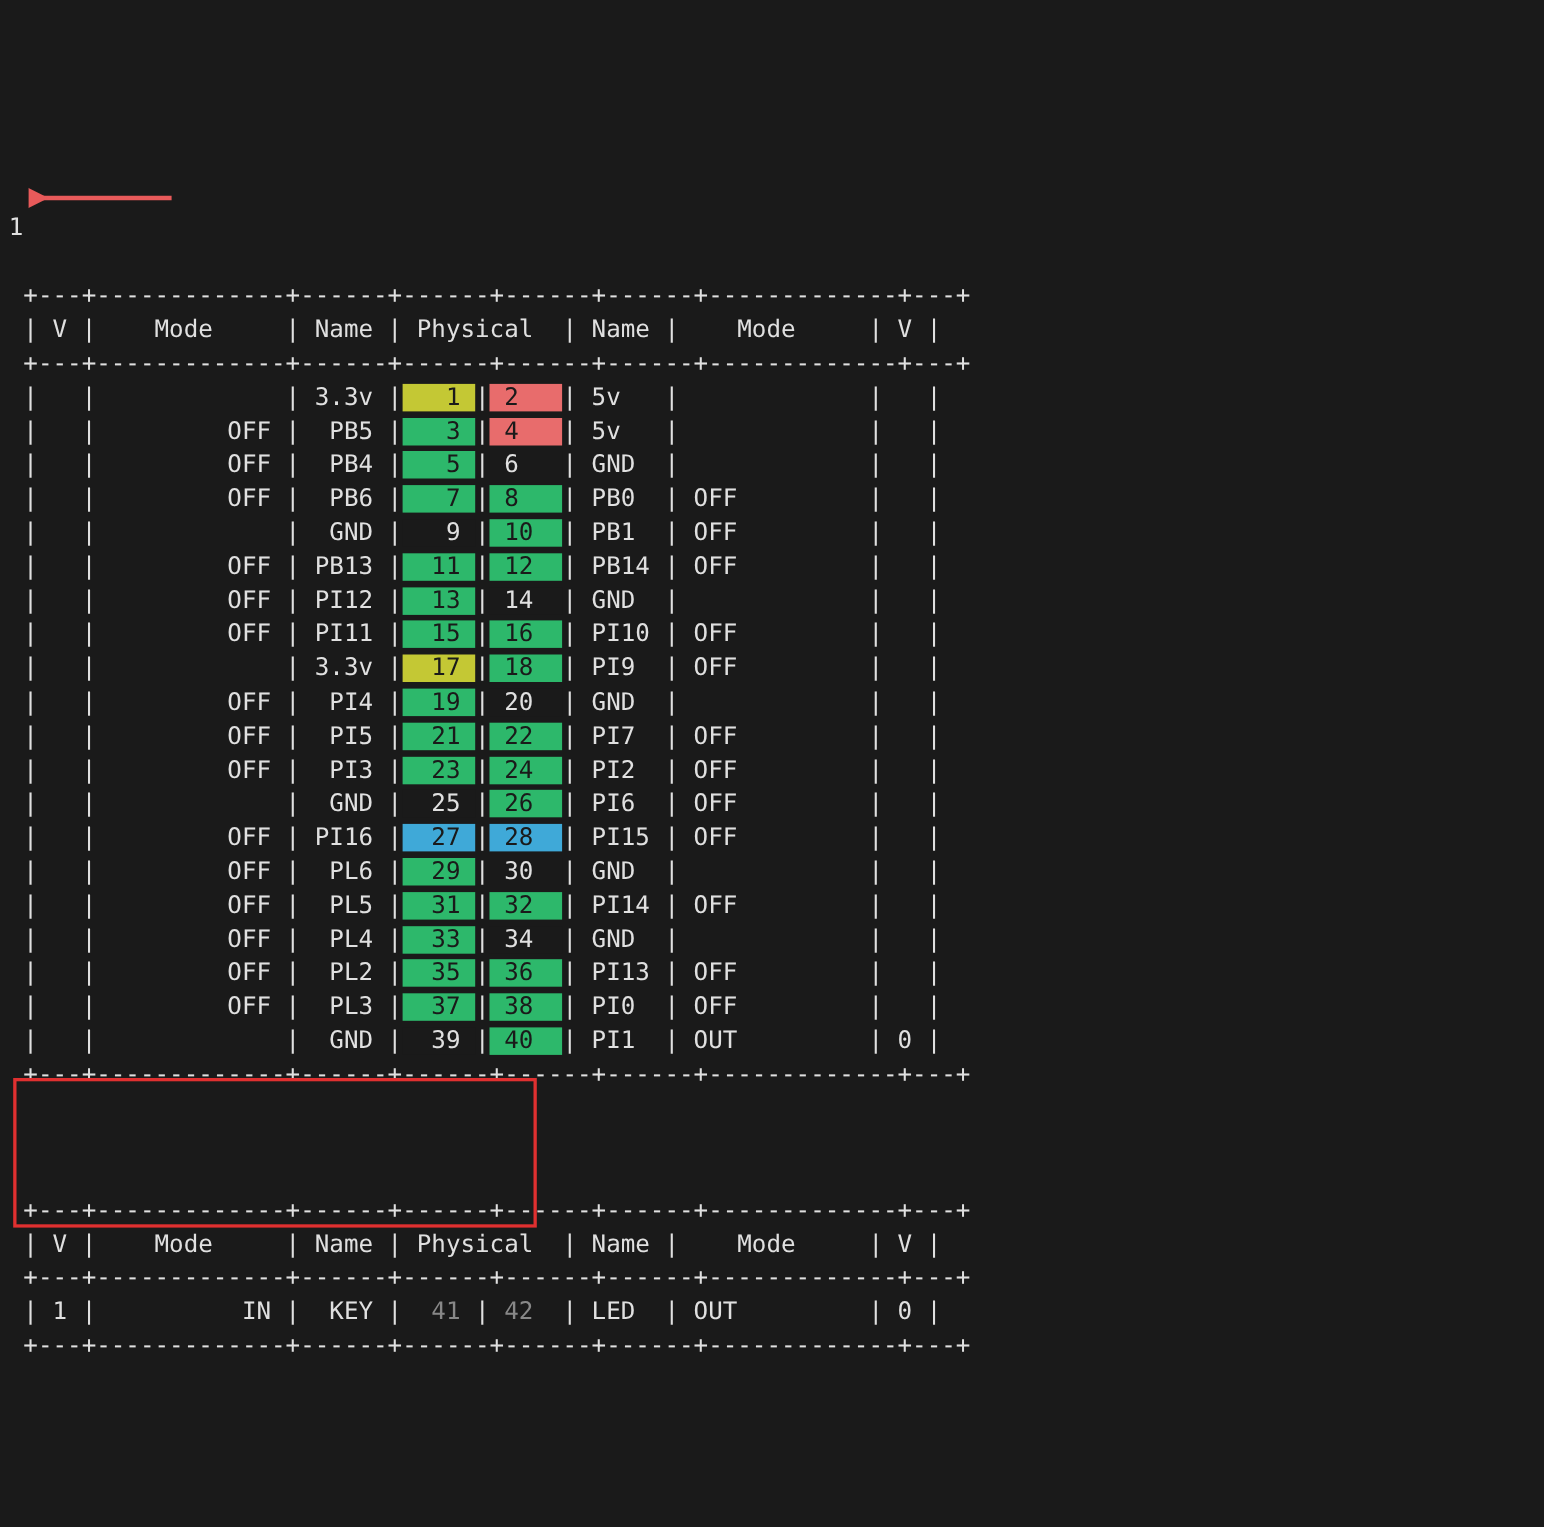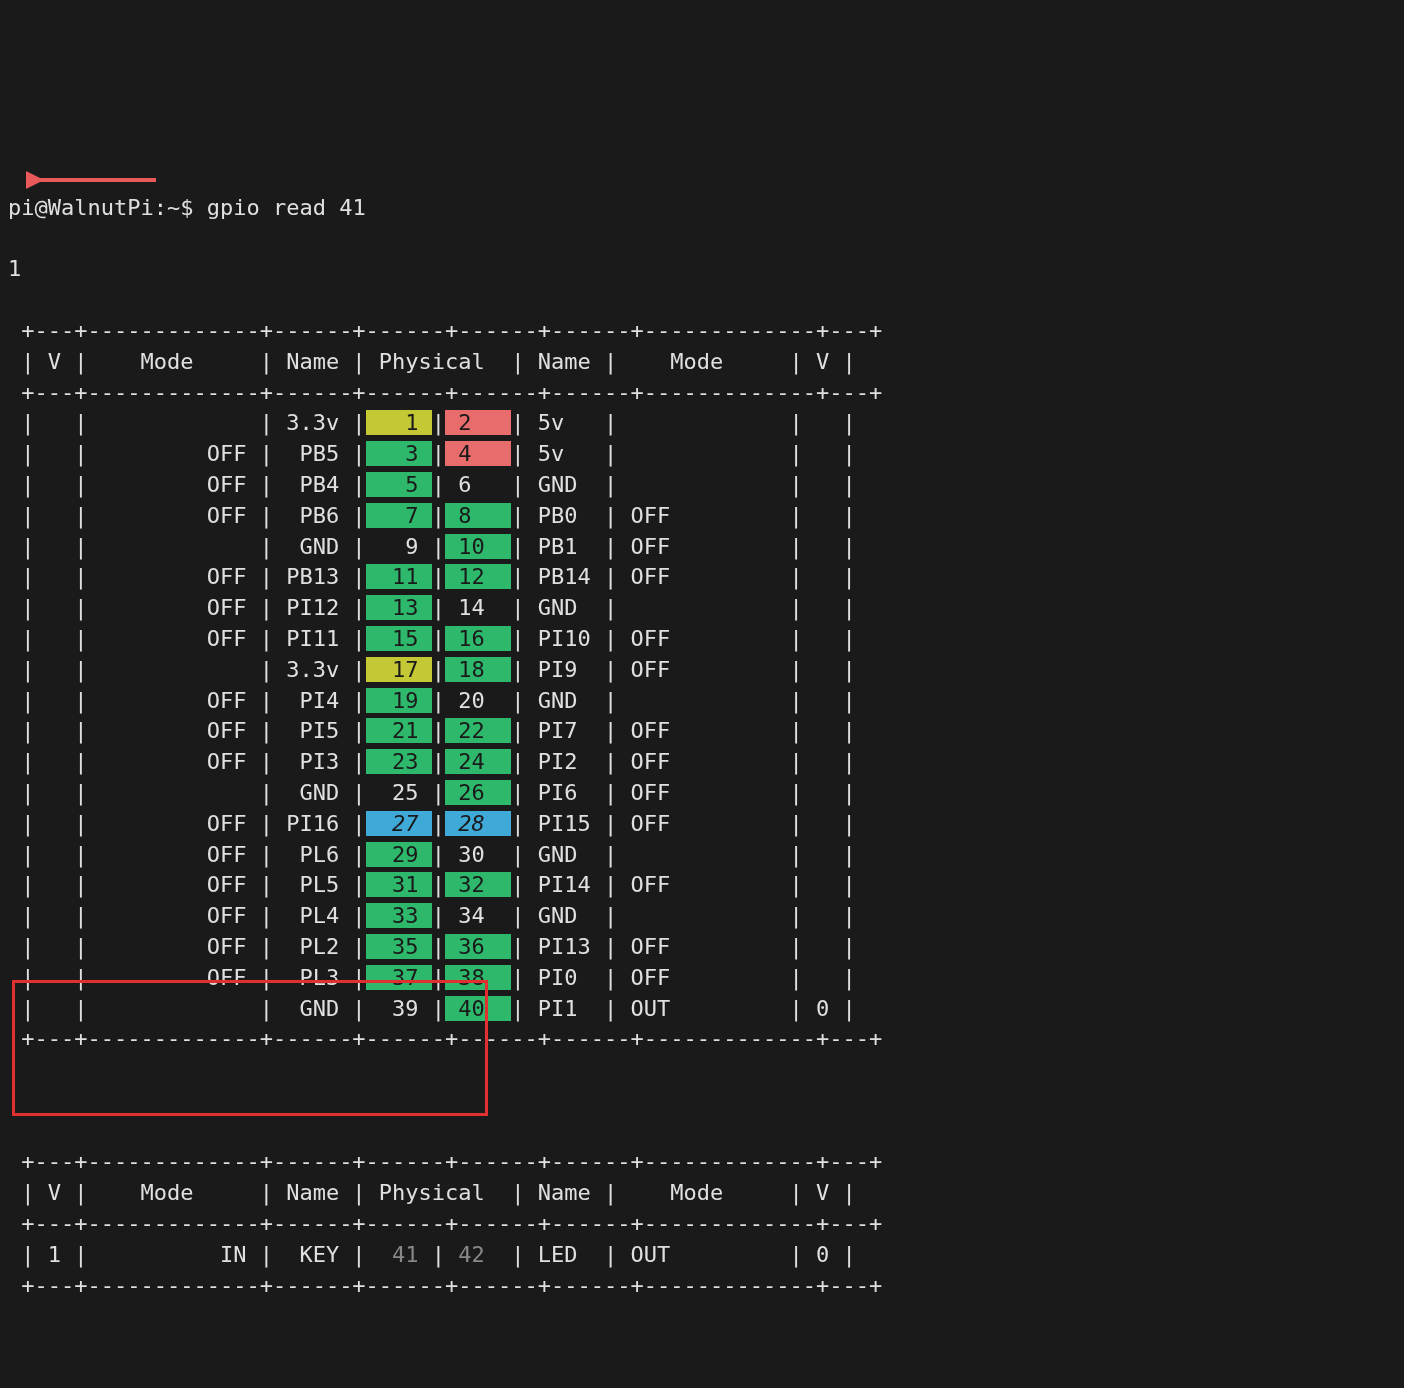--- a/index.html
+++ b/index.html
@@ -8,21 +8,21 @@
     font-family: 'Consolas', 'Monaco', monospace;
     font-size: 22px;
     margin: 0;
     padding: 8px;
     white-space: pre;
     line-height: 1.4;
   }
   .bg-yellow { background: #c4c834; color: #1a1a1a; }
   .bg-green { background: #2db86b; color: #1a1a1a; }
   .bg-red { background: #e86c6c; color: #1a1a1a; }
-  .bg-blue { background: #3fa9d8; color: #1a1a1a; font-style: italic; }
+  .bg-blue { background: #3fa9d8; color: #1a1a1a; }
   .bg-black { background: #1a1a1a; color: #e0e0e0; }
   .dim { color: #888; margin-top: 48px; }
   .redbox { position: absolute; border: 3px solid #e03030; pointer-events: none; }
   .arrow { position: absolute; pointer-events: none; }
   .container { position: relative; }
 </style>
 </head>
 <body>
 
 
@@ -31,21 +31,20 @@
 <svg width="140" height="26">
         <defs>
           <marker id="ah" markerWidth="10" markerHeight="10" refX="2" refY="5" orient="auto">
             <path d="M10,0 L0,5 L10,10 z" fill="#e85a5a"></path>
           </marker>
         </defs>
         <line x1="130" y1="13" x2="10" y2="13" stroke="#e85a5a" stroke-width="4" marker-end="url(#ah)"></line>
       </svg>
 </div>
 <div class="redbox" style="left:4px; top:880px; width:470px; height:130px;"></div>
-<div><span>pi@WalnutPi</span>:<span>~</span><span>$</span> <span>gpio read 41</span></div>
 <div>1</div>
 <div id="table1"><div> +---+-------------+------+------+------+------+-------------+---+</div><div> | V |    Mode     | Name | Physical  | Name |    Mode     | V |</div><div> +---+-------------+------+------+------+------+-------------+---+</div><div> |   |             | 3.3v |<span class="bg-yellow">   1 </span>|<span class="bg-red"> 2   </span>| 5v   |             |   |</div><div> |   |         OFF |  PB5 |<span class="bg-green">   3 </span>|<span class="bg-red"> 4   </span>| 5v   |             |   |</div><div> |   |         OFF |  PB4 |<span class="bg-green">   5 </span>|<span class="bg-black"> 6   </span>| GND  |             |   |</div><div> |   |         OFF |  PB6 |<span class="bg-green">   7 </span>|<span class="bg-green"> 8   </span>| PB0  | OFF         |   |</div><div> |   |             |  GND |<span class="bg-black">   9 </span>|<span class="bg-green"> 10  </span>| PB1  | OFF         |   |</div><div> |   |         OFF | PB13 |<span class="bg-green">  11 </span>|<span class="bg-green"> 12  </span>| PB14 | OFF         |   |</div><div> |   |         OFF | PI12 |<span class="bg-green">  13 </span>|<span class="bg-black"> 14  </span>| GND  |             |   |</div><div> |   |         OFF | PI11 |<span class="bg-green">  15 </span>|<span class="bg-green"> 16  </span>| PI10 | OFF         |   |</div><div> |   |             | 3.3v |<span class="bg-yellow">  17 </span>|<span class="bg-green"> 18  </span>| PI9  | OFF         |   |</div><div> |   |         OFF |  PI4 |<span class="bg-green">  19 </span>|<span class="bg-black"> 20  </span>| GND  |             |   |</div><div> |   |         OFF |  PI5 |<span class="bg-green">  21 </span>|<span class="bg-green"> 22  </span>| PI7  | OFF         |   |</div><div> |   |         OFF |  PI3 |<span class="bg-green">  23 </span>|<span class="bg-green"> 24  </span>| PI2  | OFF         |   |</div><div> |   |             |  GND |<span class="bg-black">  25 </span>|<span class="bg-green"> 26  </span>| PI6  | OFF         |   |</div><div> |   |         OFF | PI16 |<span class="bg-blue">  27 </span>|<span class="bg-blue"> 28  </span>| PI15 | OFF         |   |</div><div> |   |         OFF |  PL6 |<span class="bg-green">  29 </span>|<span class="bg-black"> 30  </span>| GND  |             |   |</div><div> |   |         OFF |  PL5 |<span class="bg-green">  31 </span>|<span class="bg-green"> 32  </span>| PI14 | OFF         |   |</div><div> |   |         OFF |  PL4 |<span class="bg-green">  33 </span>|<span class="bg-black"> 34  </span>| GND  |             |   |</div><div> |   |         OFF |  PL2 |<span class="bg-green">  35 </span>|<span class="bg-green"> 36  </span>| PI13 | OFF         |   |</div><div> |   |         OFF |  PL3 |<span class="bg-green">  37 </span>|<span class="bg-green"> 38  </span>| PI0  | OFF         |   |</div><div> |   |             |  GND |<span class="bg-black">  39 </span>|<span class="bg-green"> 40  </span>| PI1  | OUT         | 0 |</div><div> +---+-------------+------+------+------+------+-------------+---+</div></div>
 <div>&nbsp;</div>
 <div id="table2"><div> +---+-------------+------+------+------+------+-------------+---+</div><div> | V |    Mode     | Name | Physical  | Name |    Mode     | V |</div><div> +---+-------------+------+------+------+------+-------------+---+</div><div> | 1 |          IN |  KEY |<span class="dim">  41 </span>|<span class="dim"> 42  </span>| LED  | OUT         | 0 |</div><div> +---+-------------+------+------+------+------+-------------+---+</div></div>
 
 </div>
 
 
 
 </body></html>

